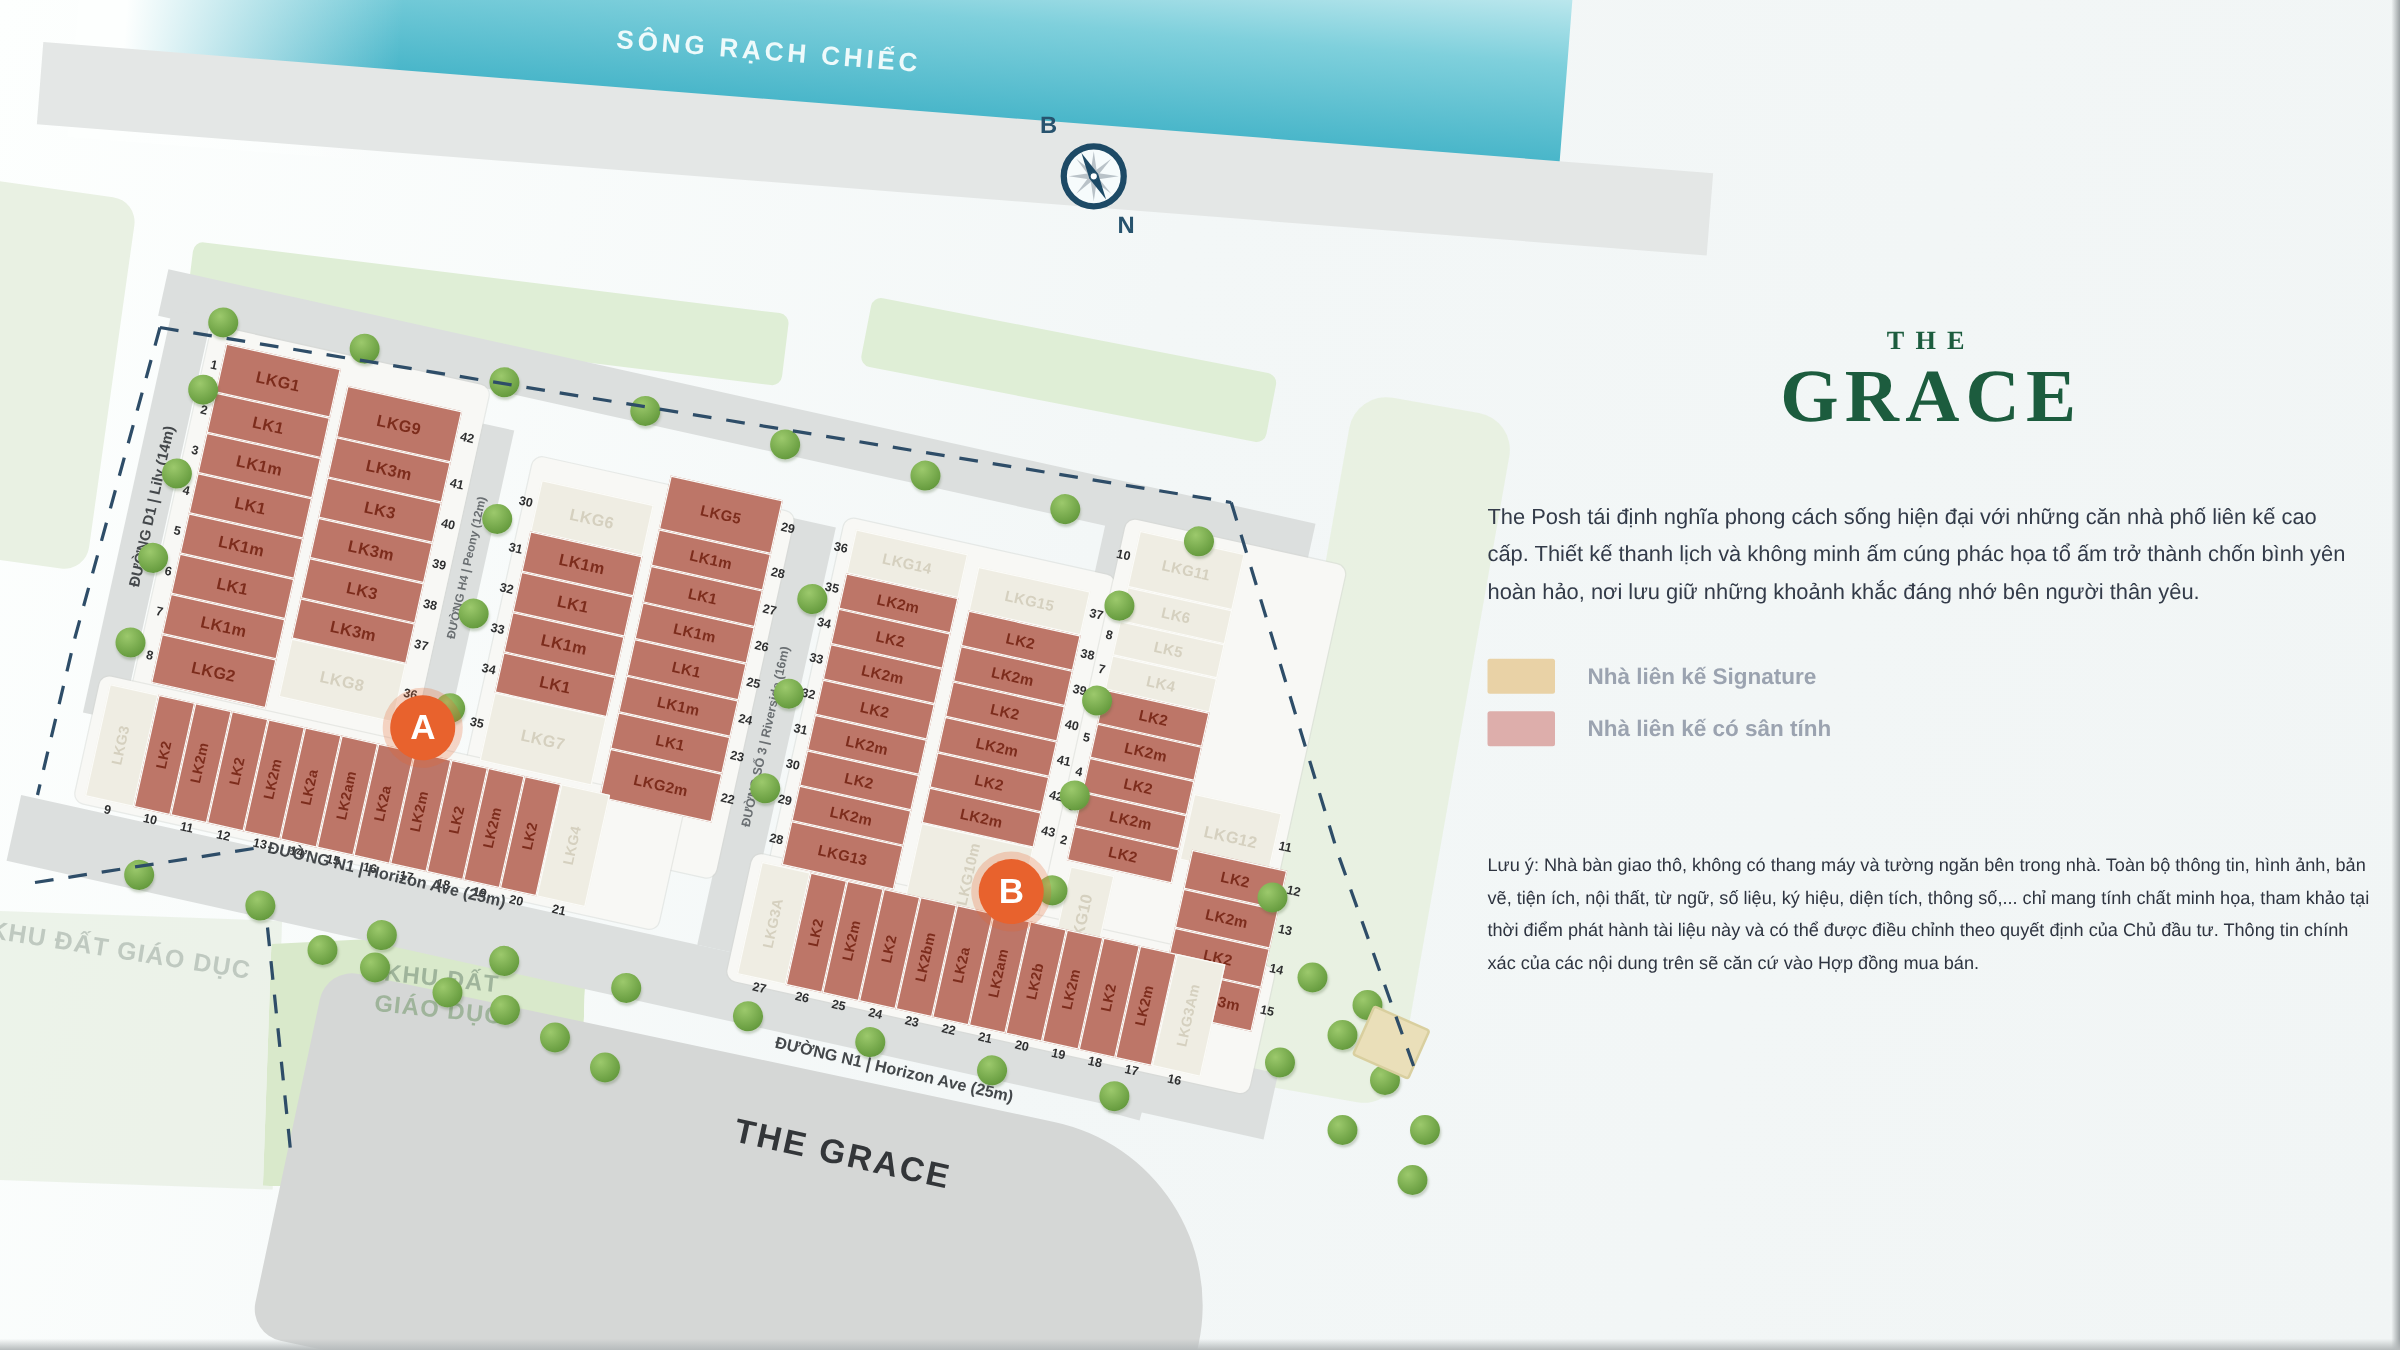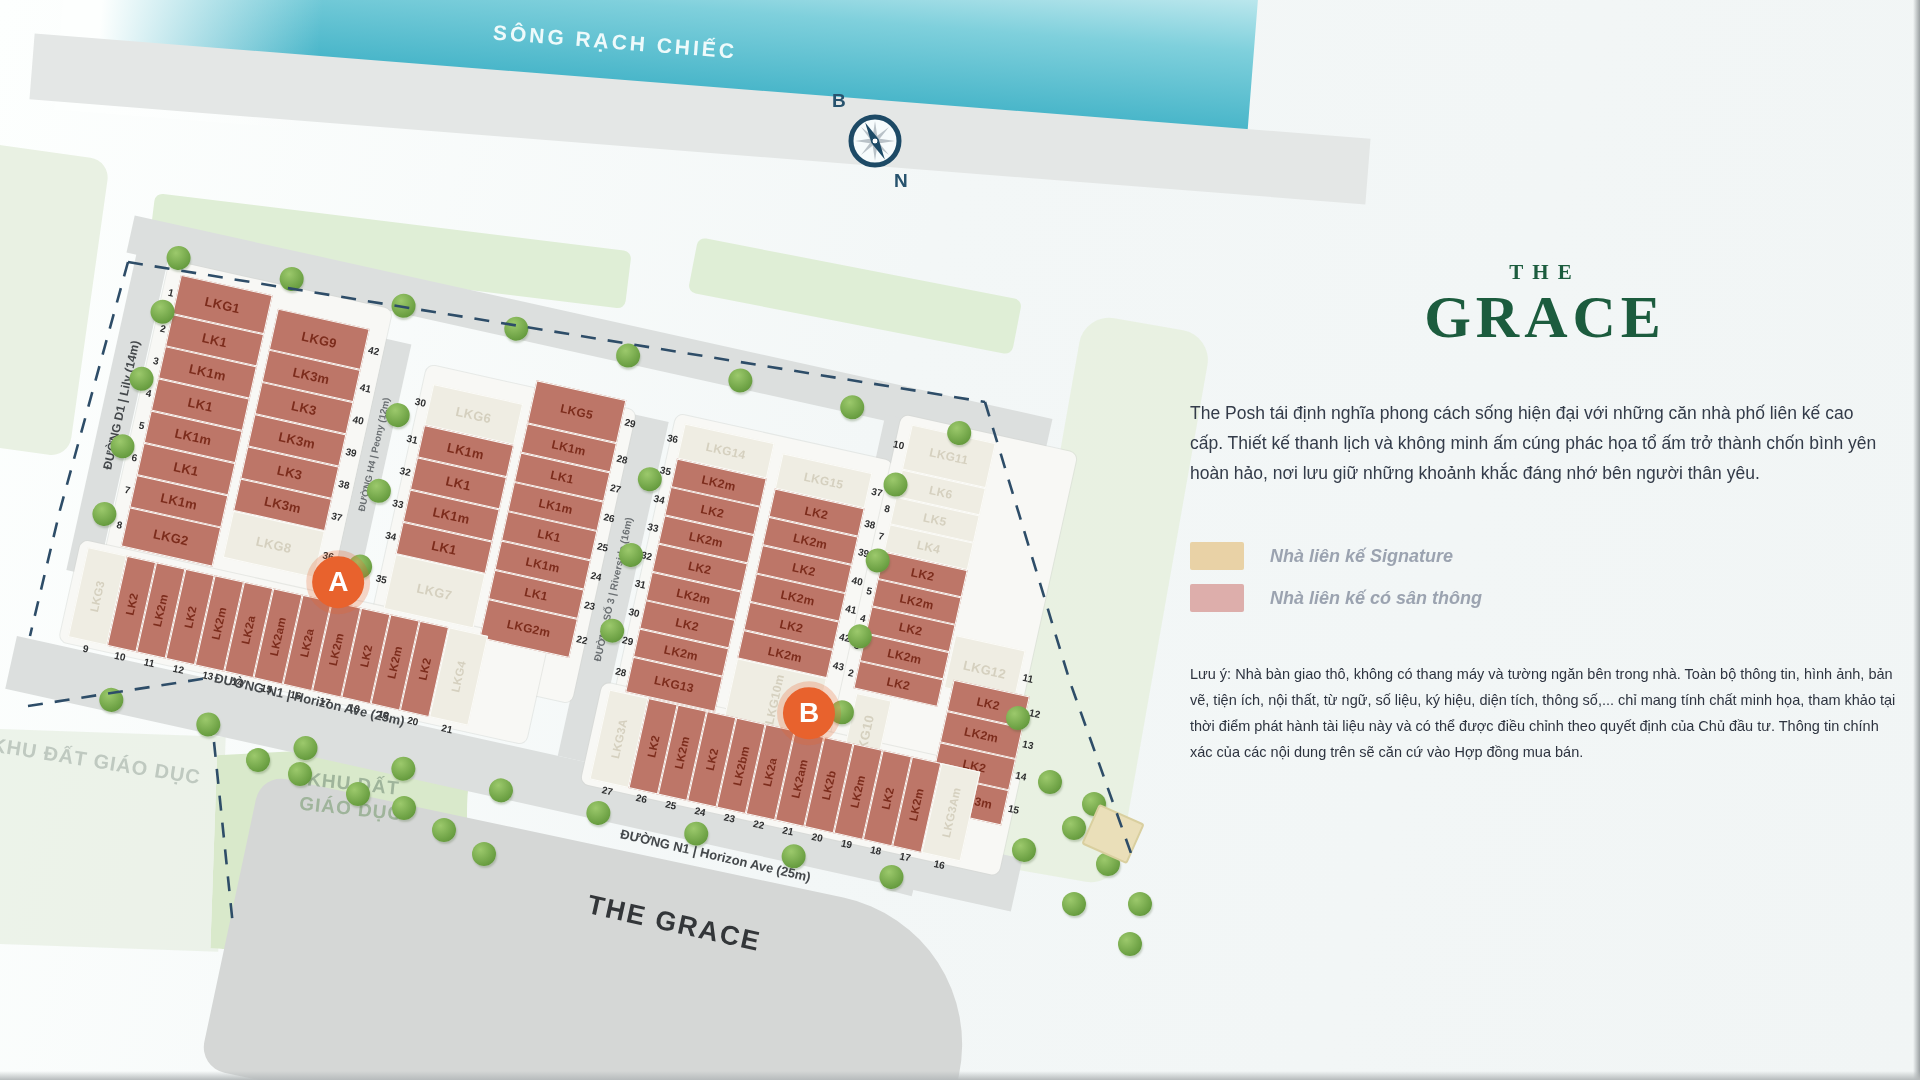--- a/index.html
+++ b/index.html
@@ -67,25 +67,25 @@
   #horizon-b-label{left:618px;top:848px;transform:rotate(13deg);font-size:13px;}
   #orchid-road{left:1000px;top:468px;width:26px;height:440px;transform:rotate(15deg);transform-origin:top center;background:#dcdfde;}
   #orchid-label{left:-38px;top:200px;transform:rotate(-90deg);font-size:11px;color:#44484b;font-weight:700;white-space:nowrap;position:absolute;width:100px;text-align:center;}
   
   #panel{left:1170px;top:250px;width:740px;}
   #brand{position:absolute;left:210px;top:10px;width:330px;text-align:center;color:#1c5c3e;
     font-family:"Liberation Serif", serif;}
   #brand-the{font-size:21px;font-weight:700;letter-spacing:9px;}
   #brand-posh{font-size:60px;font-weight:700;letter-spacing:5px;line-height:1.0;margin-top:2px;}
   #description{position:absolute;left:20px;top:130px;width:700px;font-size:17.5px;line-height:1.72;color:#333b49;}
-  #legend{position:absolute;left:20px;top:292px;width:600px;font-style:italic;}
+  #legend{position:absolute;left:20px;top:277px;width:600px;}
   .legend-row{display:flex;align-items:center;margin-bottom:14px;}
   .legend-swatch{width:54px;height:28px;border-radius:2px;margin-right:26px;}
   .legend-label{font-size:18px;font-weight:700;color:#9ba3b0;}
-  #note{position:absolute;left:20px;top:396px;width:706px;font-size:14.5px;line-height:1.8;color:#2e3440;}
+  #note{position:absolute;left:20px;top:415px;width:706px;font-size:14.5px;line-height:1.8;color:#2e3440;}
   
   #edge-right{right:0;top:0;width:7px;height:100%;background:linear-gradient(90deg,rgba(150,156,158,0),#9aa0a2);}
   #edge-bottom{left:0;bottom:0;width:100%;height:9px;background:linear-gradient(180deg,rgba(170,175,176,0),#b6bbbc);}
 </style>
 </head>
 <body>
 
 <div class="abs" id="river"></div>
 <div class="abs" id="river-fade"></div>
 <div class="abs" id="shore-road"></div>
@@ -577,20 +577,20 @@
     <div id="brand-posh">GRACE</div>
   </div>
   <p id="description">The Posh tái định nghĩa phong cách sống hiện đại với những căn nhà phố liên kế cao cấp. Thiết kế thanh lịch và không minh ấm cúng phác họa tổ ấm trở thành chốn bình yên hoàn hảo, nơi lưu giữ những khoảnh khắc đáng nhớ bên người thân yêu.</p>
   <div id="legend">
       <div class="legend-row">
         <div class="legend-swatch" style="background: rgb(233, 210, 166);"></div>
         <span class="legend-label">Nhà liên kế Signature</span>
       </div>
       <div class="legend-row">
         <div class="legend-swatch" style="background: rgb(221, 174, 171);"></div>
-        <span class="legend-label">Nhà liên kế có sân thông</span>
+        <span class="legend-label">Nhà liên kế có sân tính</span>
       </div>
     </div>
   <p id="note">Lưu ý: Nhà bàn giao thô, không có thang máy và tường ngăn bên trong nhà. Toàn bộ thông tin, hình ảnh, bản vẽ, tiện ích, nội thất, từ ngữ, số liệu, ký hiệu, diện tích, thông số,... chỉ mang tính chất minh họa, tham khảo tại thời điểm phát hành tài liệu này và có thể được điều chỉnh theo quyết định của Chủ đầu tư. Thông tin chính xác của các nội dung trên sẽ căn cứ vào Hợp đồng mua bán.</p>
 </div>
 
 <div class="abs" id="edge-right"></div>
 <div class="abs" id="edge-bottom"></div>
 
 </body></html>

